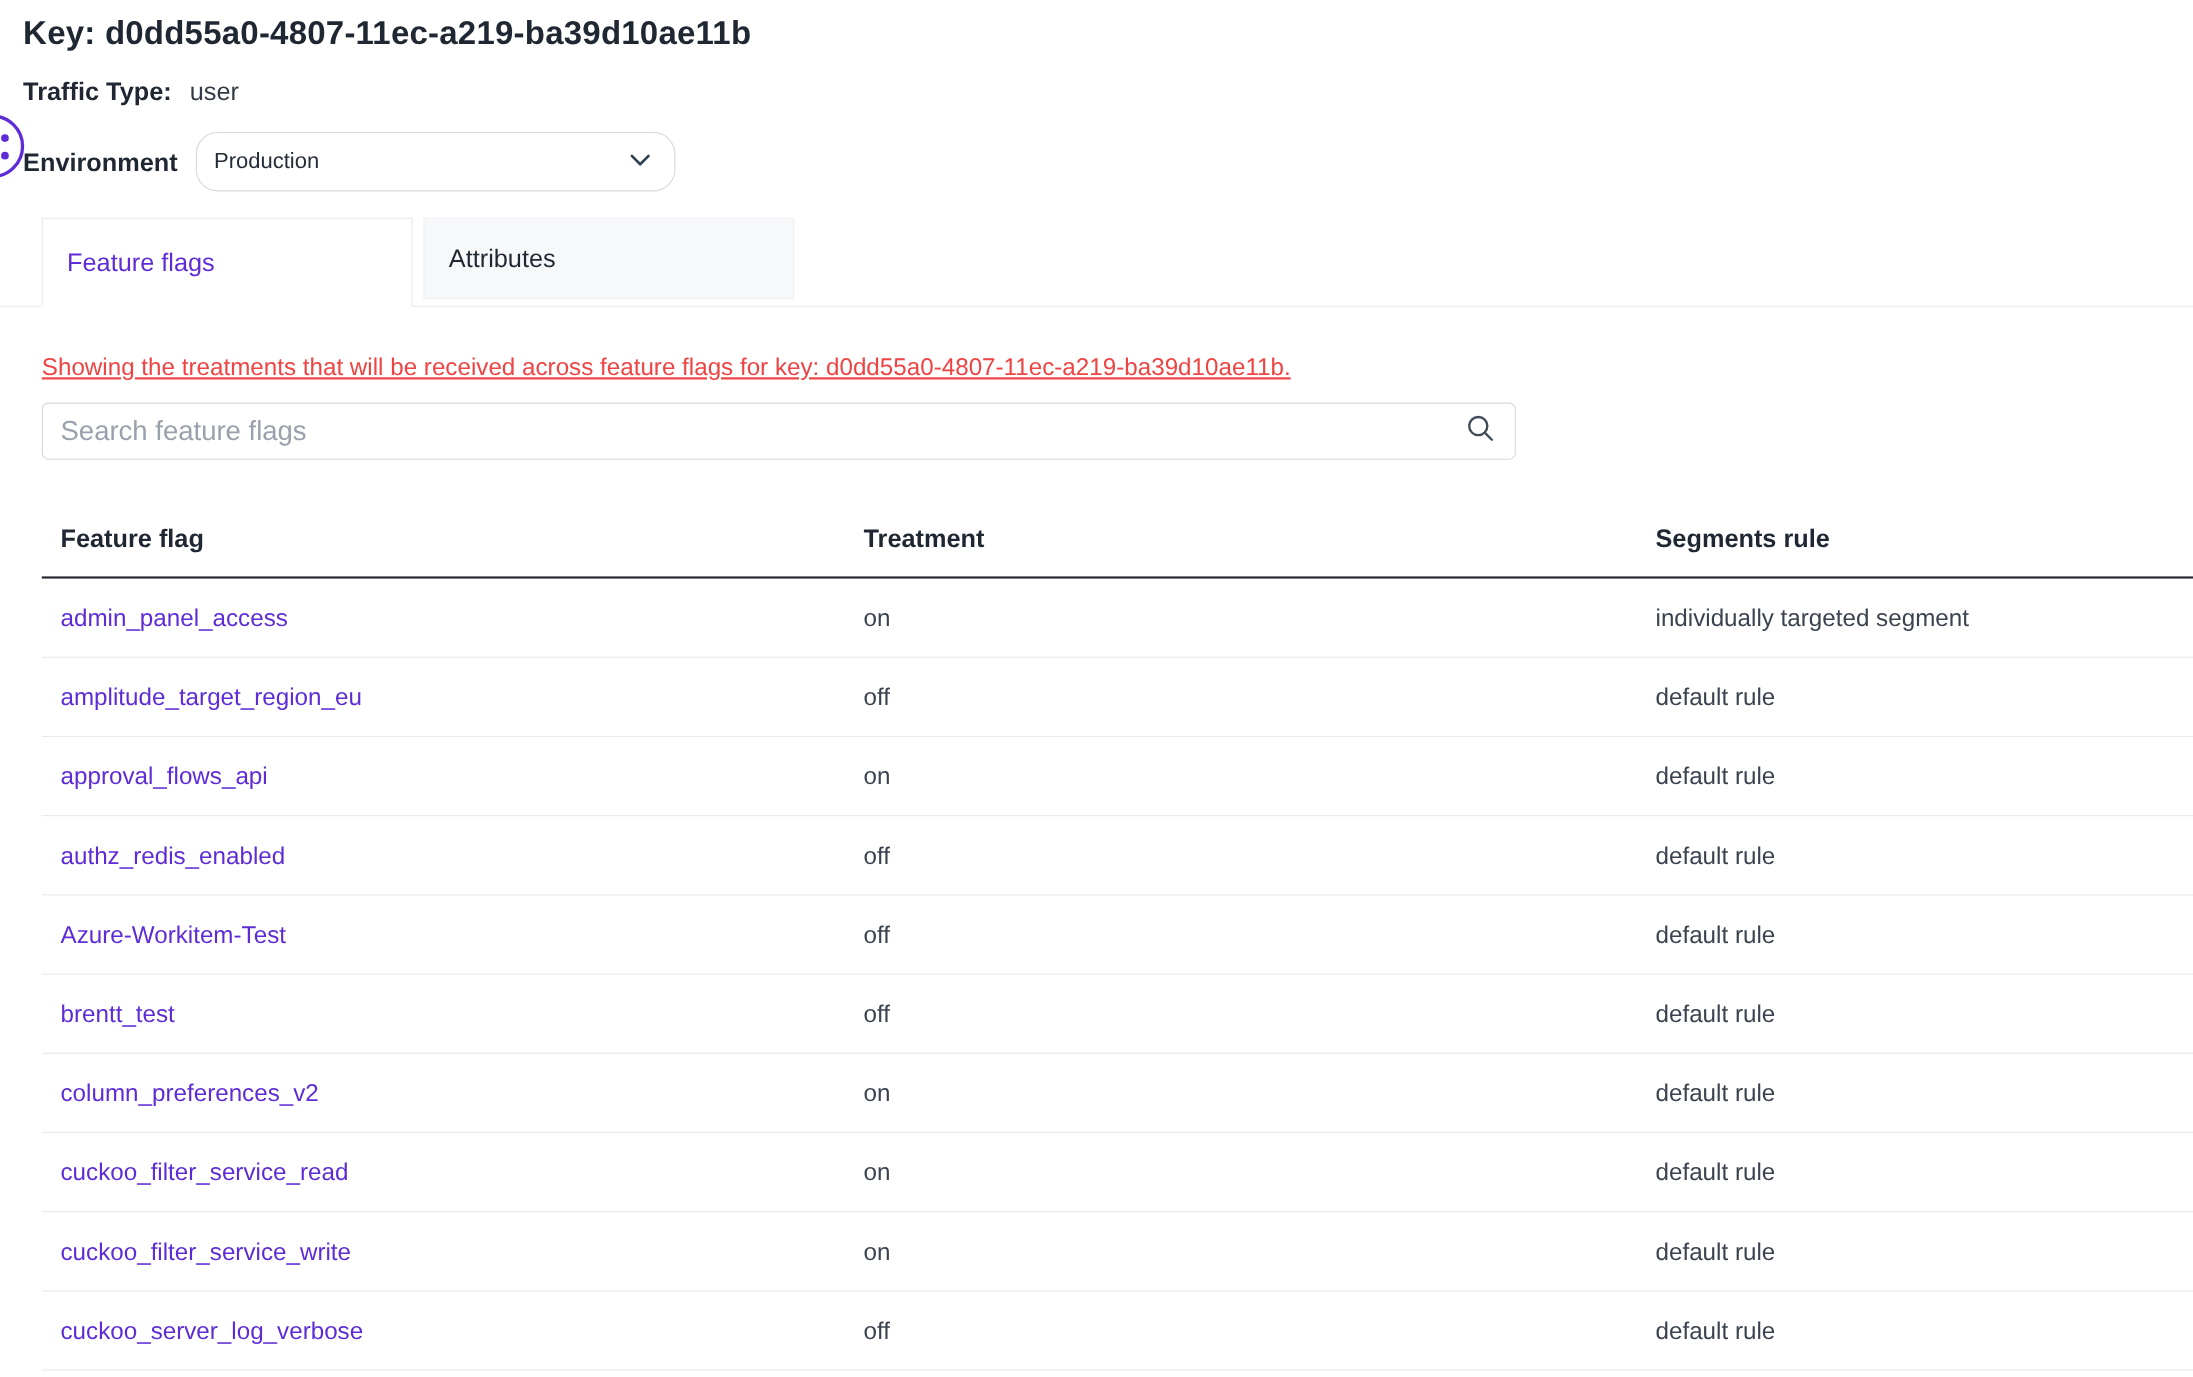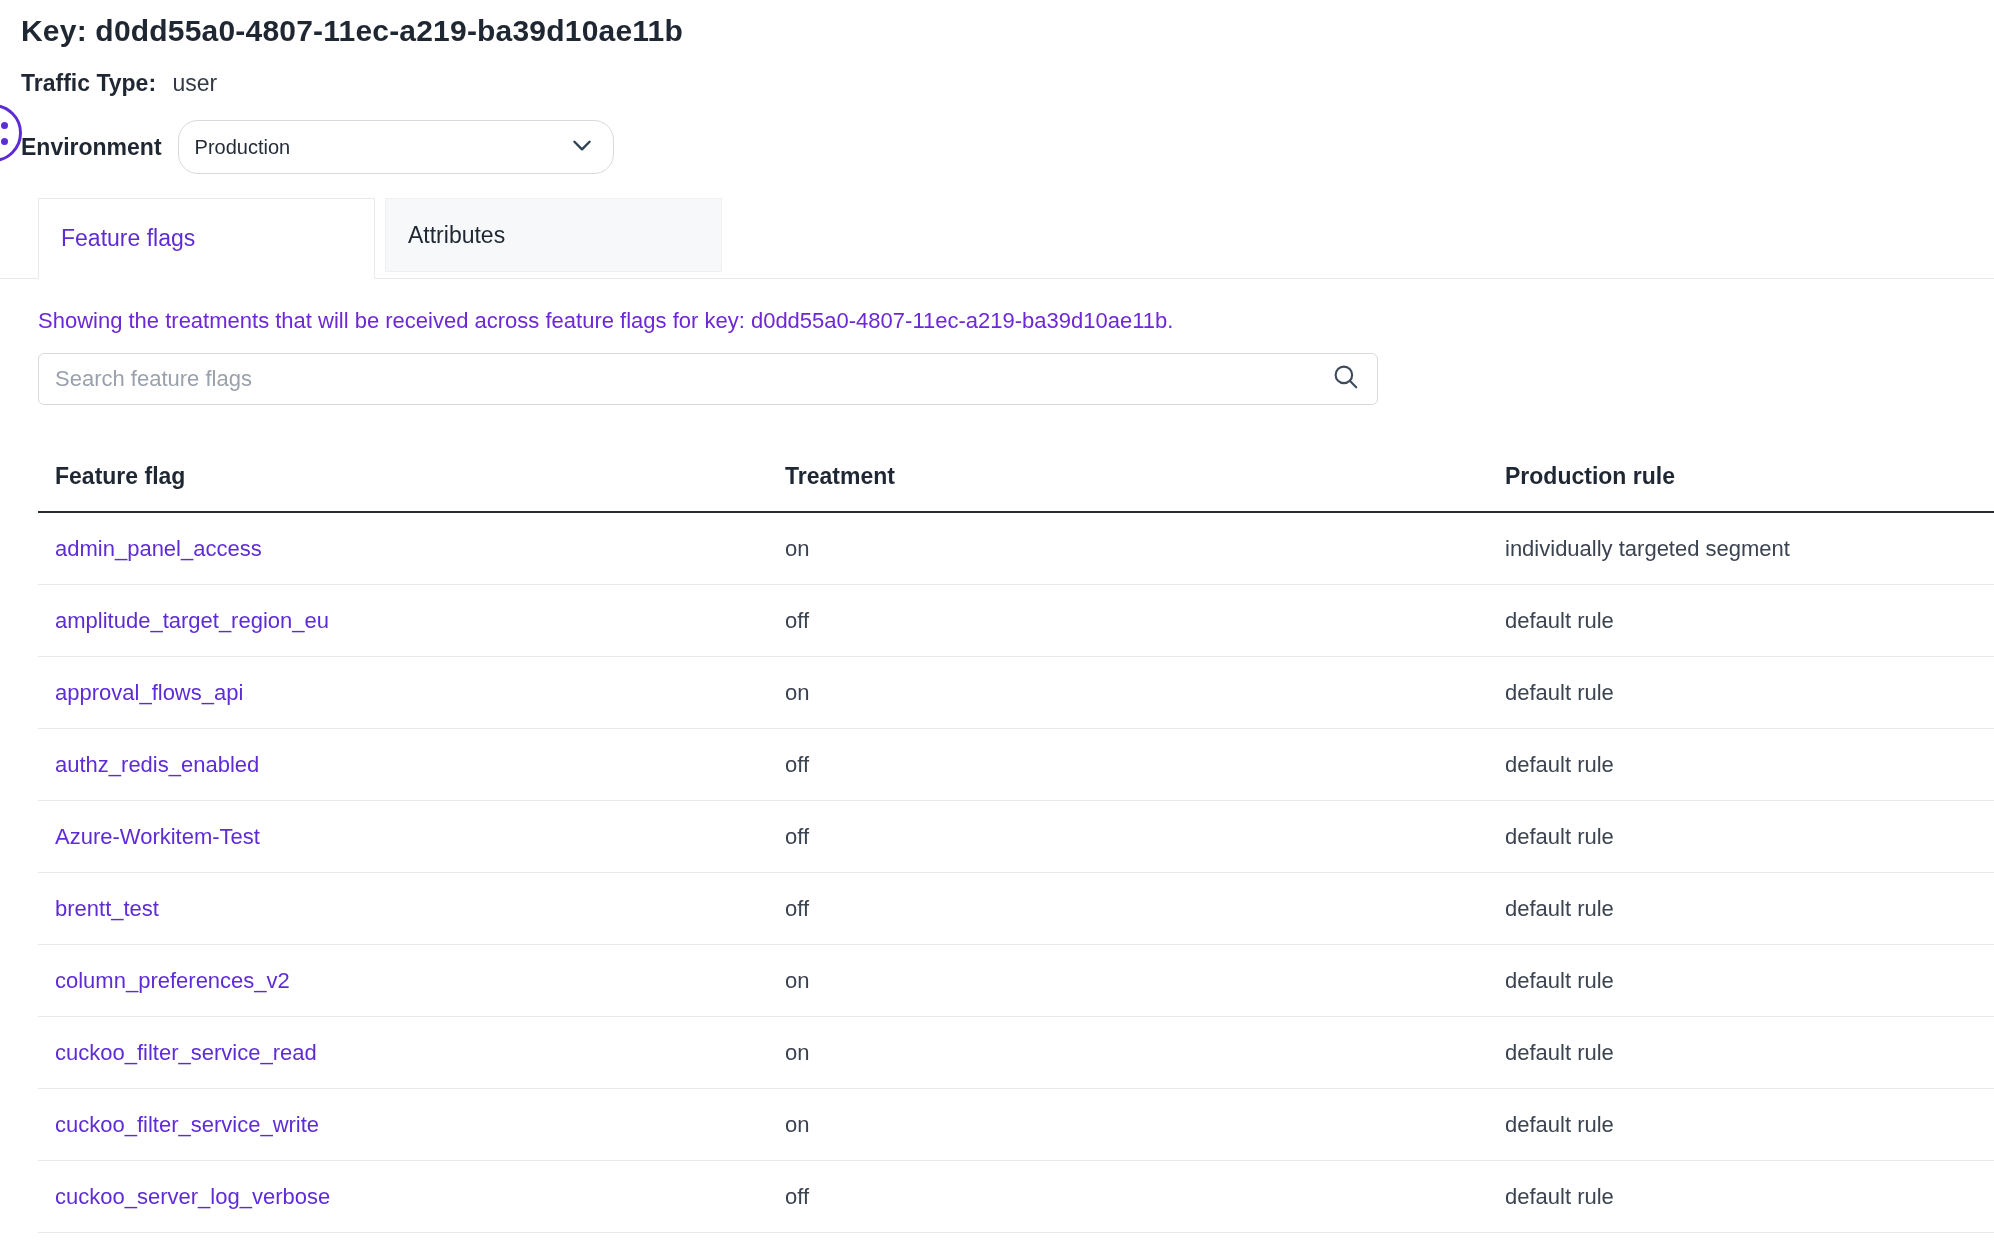--- a/index.html
+++ b/index.html
@@ -42,27 +42,27 @@
   .tabbar{margin-top:24px;display:flex;align-items:flex-start;gap:10px;
           padding-left:38px;border-bottom:1px solid var(--border-light);}
   .tab{width:337px;display:flex;align-items:center;padding-left:22px;
        font-size:23px;color:var(--text-dark);cursor:pointer;}
   .tab.inactive{height:74px;background:var(--tab-bg);border:1px solid #eef0f3;}
   .tab.active{height:81px;margin-bottom:-1px;background:#fff;
        border:1px solid var(--border-light);border-bottom:1px solid #fff;
        color:var(--accent);}
 
   .content{padding-left:38px;}
-  .description{margin:27px 0 0;font-size:22px;line-height:30px;color:#6d28d9;}
+  .description{margin:40px 0 0;font-size:22px;line-height:30px;color:#ef4444;text-decoration:underline;}
 
   .searchbox{position:relative;margin-top:17px;width:1340px;height:52px;
              border:1px solid var(--input-border);border-radius:6px;background:#fff;}
   .searchbox input{width:100%;height:100%;border:none;outline:none;background:transparent;
              padding:0 60px 0 16px;font-family:"Liberation Sans", sans-serif;
-             font-size:22px;color:var(--text-body);}
+             font-size:25px;color:var(--text-body);}
   .searchbox input::placeholder{color:#9aa1ac;}
   .search-ic{position:absolute;right:16px;top:50%;transform:translateY(-50%);}
 
   .table{margin-top:36px;width:1956px;}
   .thead,.tr{display:grid;grid-template-columns:747px 720px 1fr;align-items:center;}
   .thead{height:72px;border-bottom:2px solid var(--underline);}
   .th{font-size:23px;font-weight:700;color:var(--text-dark);}
   .tr{height:72px;border-bottom:1px solid var(--divider);}
   .td,.th{overflow:hidden;white-space:nowrap;}
   .c1{padding-left:17px;}
@@ -114,21 +114,21 @@
             <circle cx="10.3" cy="10.3" r="6.6"></circle>
             <line x1="15.2" y1="15.2" x2="20.2" y2="20.2"></line>
           </svg>
       </span>
     </div>
 
     <div class="table">
       <div class="thead">
         <div class="th c1">Feature flag</div>
         <div class="th c2">Treatment</div>
-        <div class="th c3">Production rule</div>
+        <div class="th c3">Segments rule</div>
       </div>
       <div id="rows">
           <div class="tr">
             <div class="td c1"><a class="flag-link">admin_panel_access</a></div>
             <div class="td c2">on</div>
             <div class="td c3">individually targeted segment</div>
           </div>
           <div class="tr">
             <div class="td c1"><a class="flag-link">amplitude_target_region_eu</a></div>
             <div class="td c2">off</div>

